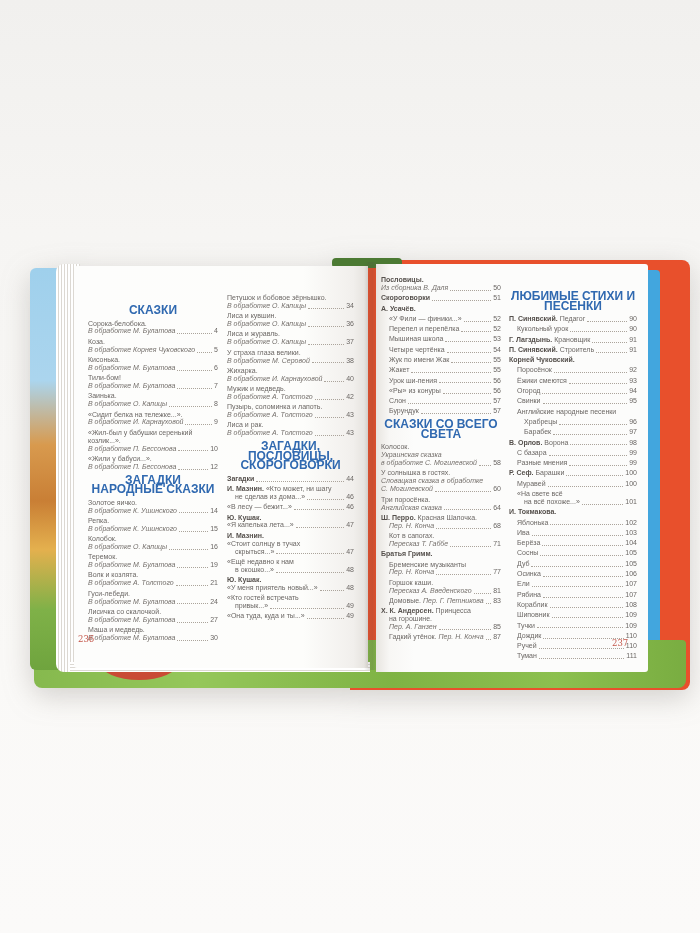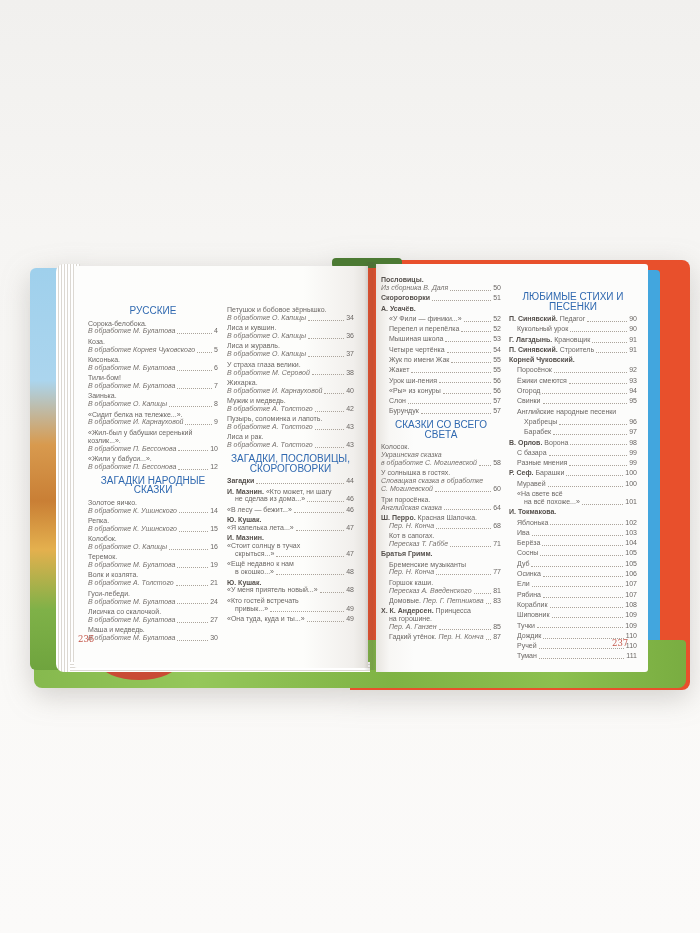--- a/index.html
+++ b/index.html
@@ -58,26 +58,26 @@
   .gutter{
     position:absolute;left:334px;top:4px;width:14px;height:408px;
     background:linear-gradient(90deg,rgba(80,74,68,0) 0%,rgba(80,74,68,0.16) 40%,rgba(80,74,68,0.20) 60%,rgba(80,74,68,0.02) 100%);
   }
   .toc-title{
     position:absolute;left:30px;right:0;top:18px;text-align:center;
     color:#e2492b;font-weight:bold;font-size:14px;letter-spacing:0.6px;
   }
   .col{position:absolute;}
   .c1{left:14px;top:40px;width:130px;}
-  .c2{left:153px;top:40px;width:127px;}
+  .c2{left:153px;top:28px;width:127px;}
   .c3{left:5px;top:12px;width:120px;}
   .c4{left:133px;top:28px;width:128px;}
   .sec{
-    font-weight:normal;color:#3069b0;text-align:center;
-    font-size:10px;line-height:9.5px;margin:5px 0 4px;
+    font-weight:bold;color:#3069b0;text-align:center;
+    font-size:12px;line-height:9.5px;margin:5px 0 4px;
   }
   .col .sec:first-child{margin-top:0;}
   .entry{margin:0 0 2.4px 0;}
   .ln{display:flex;align-items:flex-end;font-size:7px;line-height:7.9px;color:#6b6764;}
   .ln .t{white-space:nowrap;}
   .ln .t b{font-weight:bold;color:#55504c;}
   .ln .t i{font-style:italic;color:#75706c;}
   .ln .t.it{font-style:italic;color:#75706c;}
   .ind1{padding-left:8px;}
   .ind2{padding-left:15px;}
@@ -103,21 +103,21 @@
     <div class="blob" style="left:296px;top:8px;width:26px;height:16px;background:#e0c23e;"></div>
     <div class="blob" style="left:400px;top:6px;width:90px;height:26px;background:#5a9a3c;"></div>
     <div class="blob" style="left:560px;top:10px;width:30px;height:18px;background:#c94b35;"></div>
   </div>
   <div class="left-art"></div>
   <div class="stack-left"></div>
   <div class="stack-bottom"></div>
 
   <div class="page left">
     <div class="col c1">
-        <div class="sec">РУССКИЕ</div>
+        <div class="sec">СКАЗКИ</div>
         <div class="entry">
           <div class="ln">
             <span class="t">Сорока-белобока.</span>
           </div>
           <div class="ln">
             <span class="t it">В обработке М. Булатова</span>
             <span class="dots"></span>
             <span class="pg">4</span>
           </div>
         </div>

